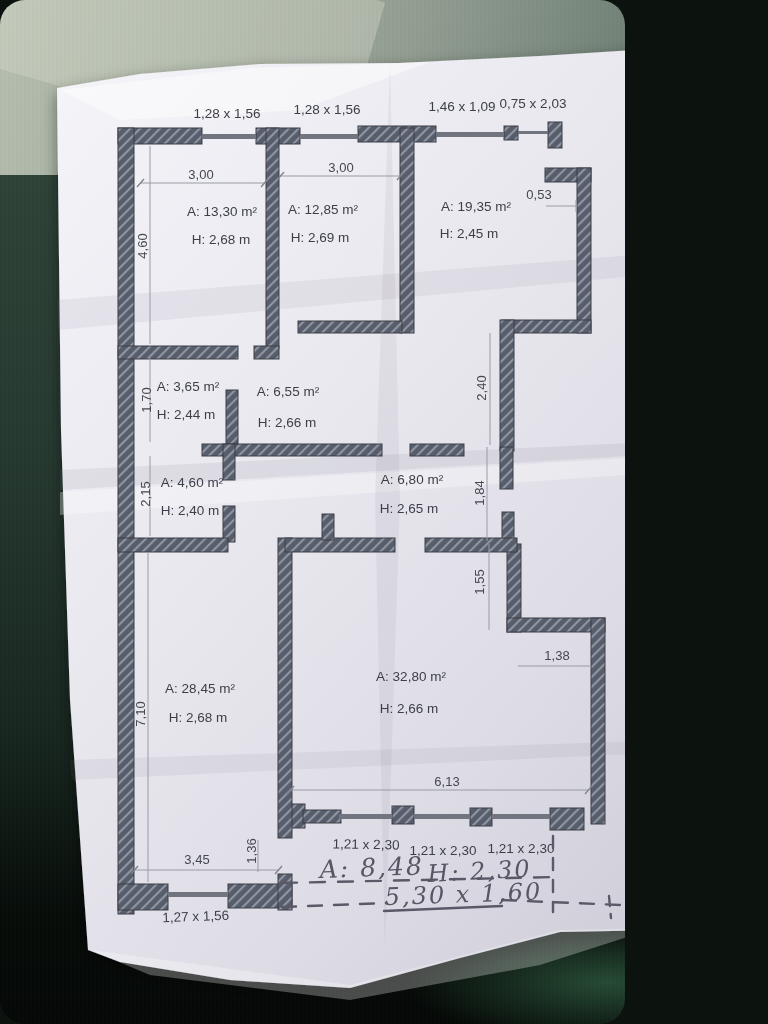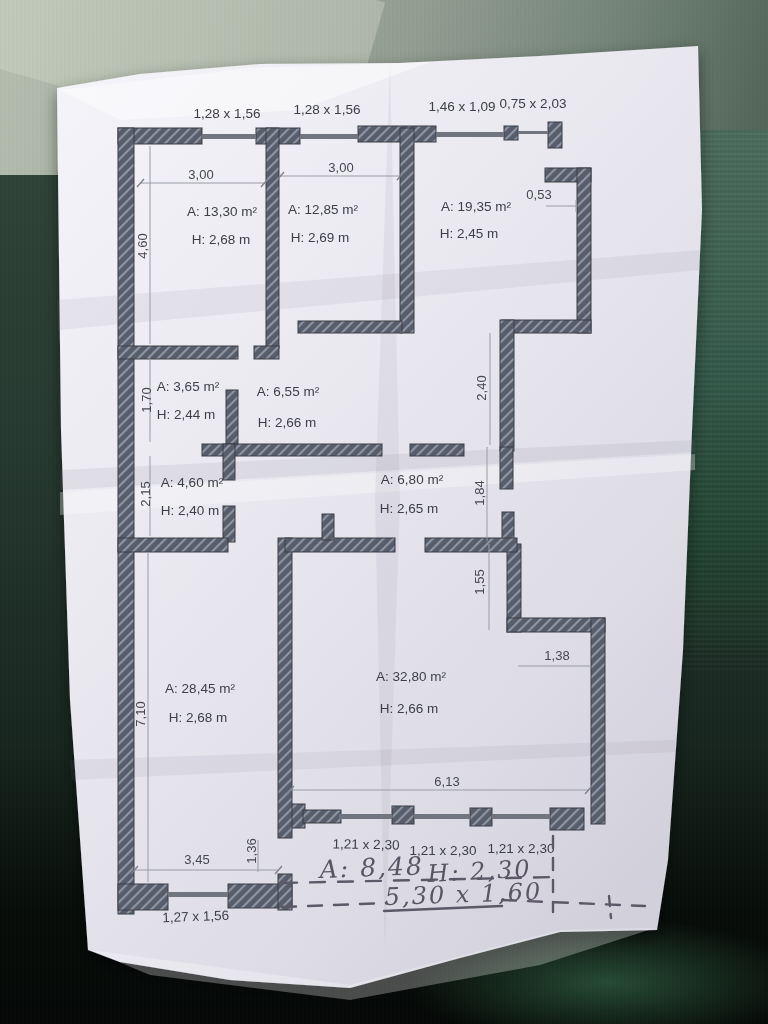--- a/index.html
+++ b/index.html
@@ -1,17 +1,17 @@
 <!DOCTYPE html>
 <html><head>
 <meta charset="utf-8">
 <style>
   html,body{margin:0;padding:0;background:#0c120e;}
-  #stage{position:relative;width:768px;height:1024px;overflow:hidden;
-         font-family:"Liberation Sans", sans-serif;}
+  #stage{position:relative;width:625px;height:1024px;overflow:hidden;
+         font-family:"Liberation Sans", sans-serif;border-radius:25px;}
   .bg{position:absolute;}
   .bg-mid{left:0;top:120px;width:768px;height:904px;
     background:linear-gradient(180deg,#31453a 0%,#273a31 35%,#182720 68%,#070c09 88%,#050806 100%);}
   .bg-top{left:0;top:0;width:768px;height:175px;
     background:linear-gradient(105deg,#b6bfb0 0%,#a3ad9f 28%,#939e92 52%,#75857a 76%,#506257 100%);}
   .bg-top-stripe{left:-60px;top:-60px;width:430px;height:170px;
     background:rgba(215,222,204,.38);transform:rotate(16deg);}
   .bg-right{right:0;top:130px;width:175px;height:540px;
     background:linear-gradient(180deg,#4c6d5e 0%,#34594a 45%,#21412f 80%,rgba(20,40,30,0) 100%);}
   .bg-right-tex{right:0;top:130px;width:175px;height:540px;opacity:.5;

